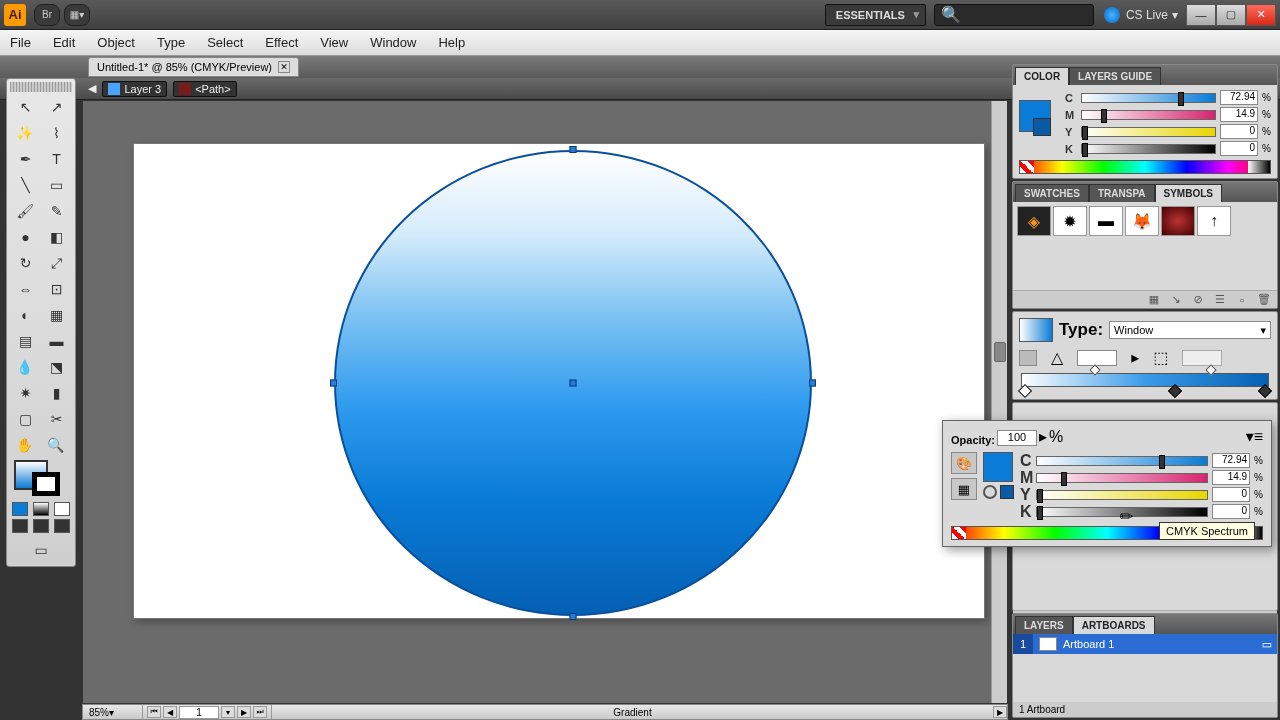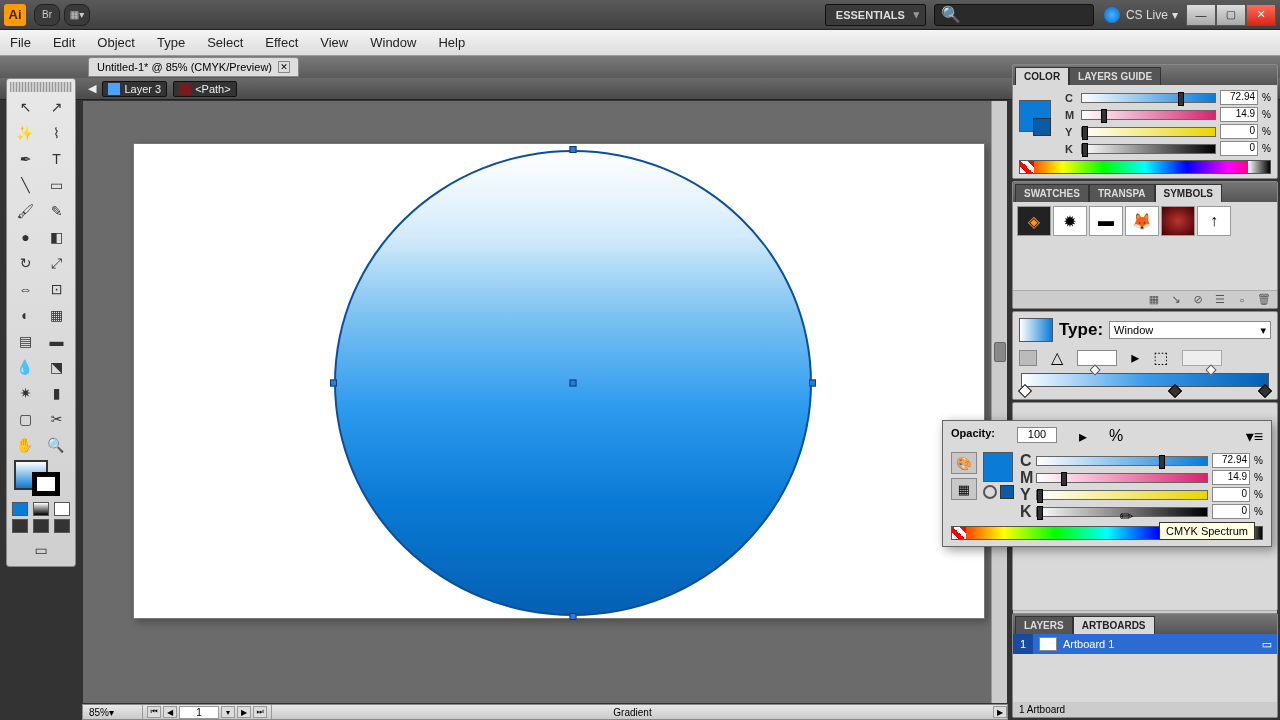--- a/index.html
+++ b/index.html
@@ -77,21 +77,21 @@
 .grad-top{display:flex;align-items:center;gap:6px;}
 .grad-sw{width:34px;height:24px;background:linear-gradient(90deg,#fff,#0a7bd6);border:1px solid #555;}
 .grad-type-lbl{font-size:17px;font-weight:bold;}
 .grad-type-dd{flex:1;background:#fff;border:1px solid #888;height:18px;padding:0 4px;font-size:11px;display:flex;align-items:center;justify-content:space-between;}
 .grad-icons{display:flex;gap:14px;margin:6px 0;align-items:center;}
 .grad-icons .gi{width:18px;height:16px;background:#bbb;border:1px solid #888;}
 .grad-bar{height:14px;background:linear-gradient(90deg,#fff,#3b9be8,#0460b3);border:1px solid #555;position:relative;margin:6px 2px;}
 .grad-stop{position:absolute;bottom:-10px;width:10px;height:10px;background:#333;border:1px solid #000;transform:rotate(45deg);}
 .grad-di{position:absolute;top:-8px;width:8px;height:8px;background:#fff;border:1px solid #555;transform:rotate(45deg);}
 .popup{position:absolute;right:8px;top:420px;width:330px;background:#dadada;border:1px solid #666;box-shadow:3px 3px 10px rgba(0,0,0,0.4);padding:6px 8px;z-index:50;}
-.popup-top{display:flex;align-items:flex-start;gap:22px;margin-bottom:6px;}
+.popup-top{display:flex;align-items:flex-end;gap:2px;margin-bottom:6px;}
 .op-lbl{font-size:11px;font-weight:bold;}
 .op-val{width:40px;background:#fff;border:1px solid #888;height:16px;text-align:center;font-size:11px;}
 .popup-main{display:flex;gap:6px;}
 .popup-left{display:flex;flex-direction:column;gap:4px;}
 .pl-icon{width:26px;height:22px;background:#c8c8c8;border:1px solid #888;display:flex;align-items:center;justify-content:center;font-size:13px;}
 .popup-sw{width:30px;height:30px;background:#0a7bd6;border:1px solid #555;}
 .tooltip{position:absolute;background:#ffffe1;border:1px solid #333;padding:2px 6px;font-size:11px;right:16px;bottom:6px;z-index:60;}
 .eyedrop{position:absolute;right:138px;bottom:20px;font-size:16px;color:#000;transform:rotate(-45deg);z-index:55;}
 .layers-body{padding:0;}
 .layer-row{display:flex;align-items:center;height:20px;background:#2b6cd4;color:#fff;font-size:11px;}

